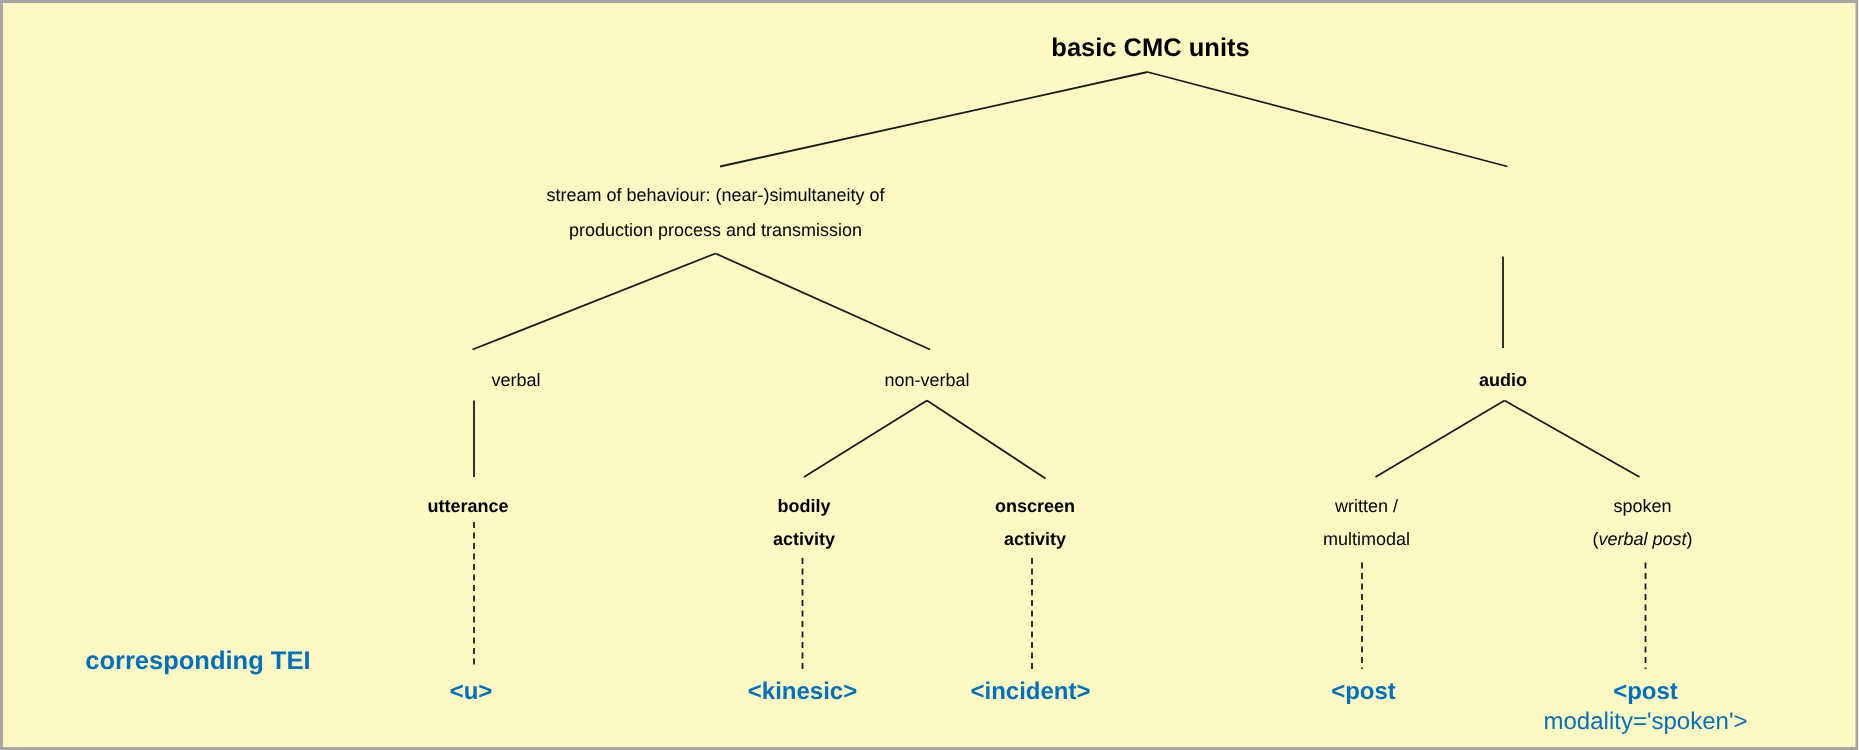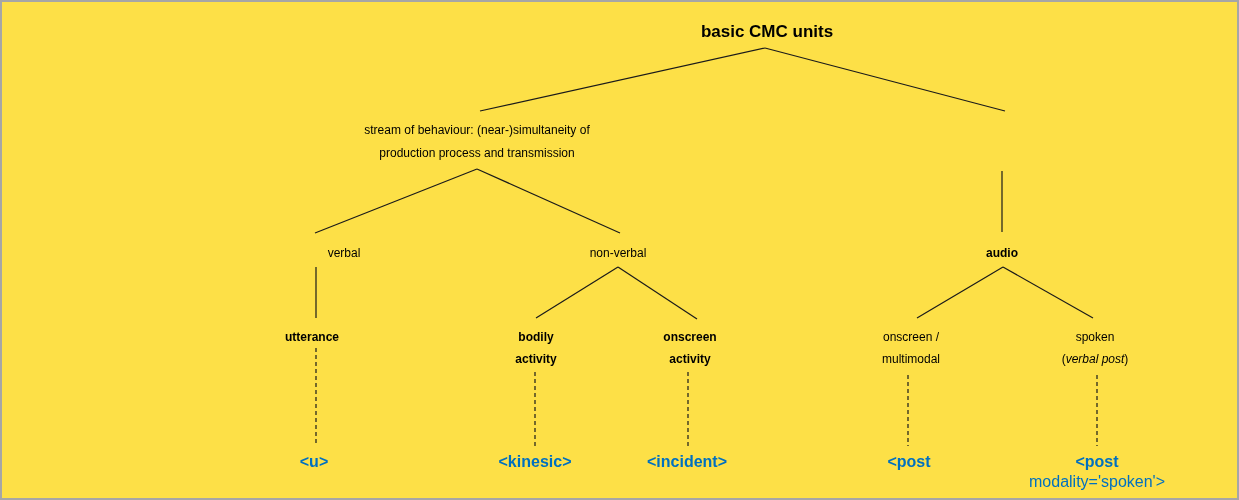--- a/index.html
+++ b/index.html
@@ -5,21 +5,21 @@
   :root{
     --accent:#0070C0;
     --line:#1a1a1a;
     --border:#a6a6a6;
   }
   html,body{margin:0;padding:0;background:#fff;}
   .canvas{
     position:relative;
     width:1235px;height:496px;
     border:2px solid var(--border);
-    background:#fde047;
+    background:#fef9c3;
     font-family:"Liberation Sans", sans-serif;
     color:#000;
     overflow:hidden;
   }
   .edges{position:absolute;left:0;top:0;width:100%;height:100%;}
   .edges line{stroke:var(--line);stroke-width:1.2;}
   .edges line.dashed{stroke-dasharray:4 3;}
   .node{
     position:absolute;
     transform:translateX(-50%);
@@ -107,29 +107,30 @@
   </div>
   <div class="node bold lh22" style="left:534px;top:324px;">
     <div>bodily</div>
     <div>activity</div>
   </div>
   <div class="node bold lh22" style="left:688px;top:324px;">
     <div>onscreen</div>
     <div>activity</div>
   </div>
   <div class="node lh22" style="left:909px;top:324px;">
-    <div>onscreen /</div>
+    <div>written /</div>
     <div>multimodal</div>
   </div>
   <div class="node lh22" style="left:1093px;top:324px;">
     <div>spoken</div>
     <div><span>(</span><span class="ital">verbal post</span><span>)</span></div>
   </div>
 
   <div class="caption" style="left:30px;top:428px;width:175px;">
+    <div>corresponding TEI</div>
   </div>
 
   <div class="tei single" style="left:312px;top:450px;">
     <div>&lt;u&gt;</div>
   </div>
   <div class="tei single" style="left:533px;top:450px;">
     <div>&lt;kinesic&gt;</div>
   </div>
   <div class="tei single" style="left:685px;top:450px;">
     <div>&lt;incident&gt;</div>

